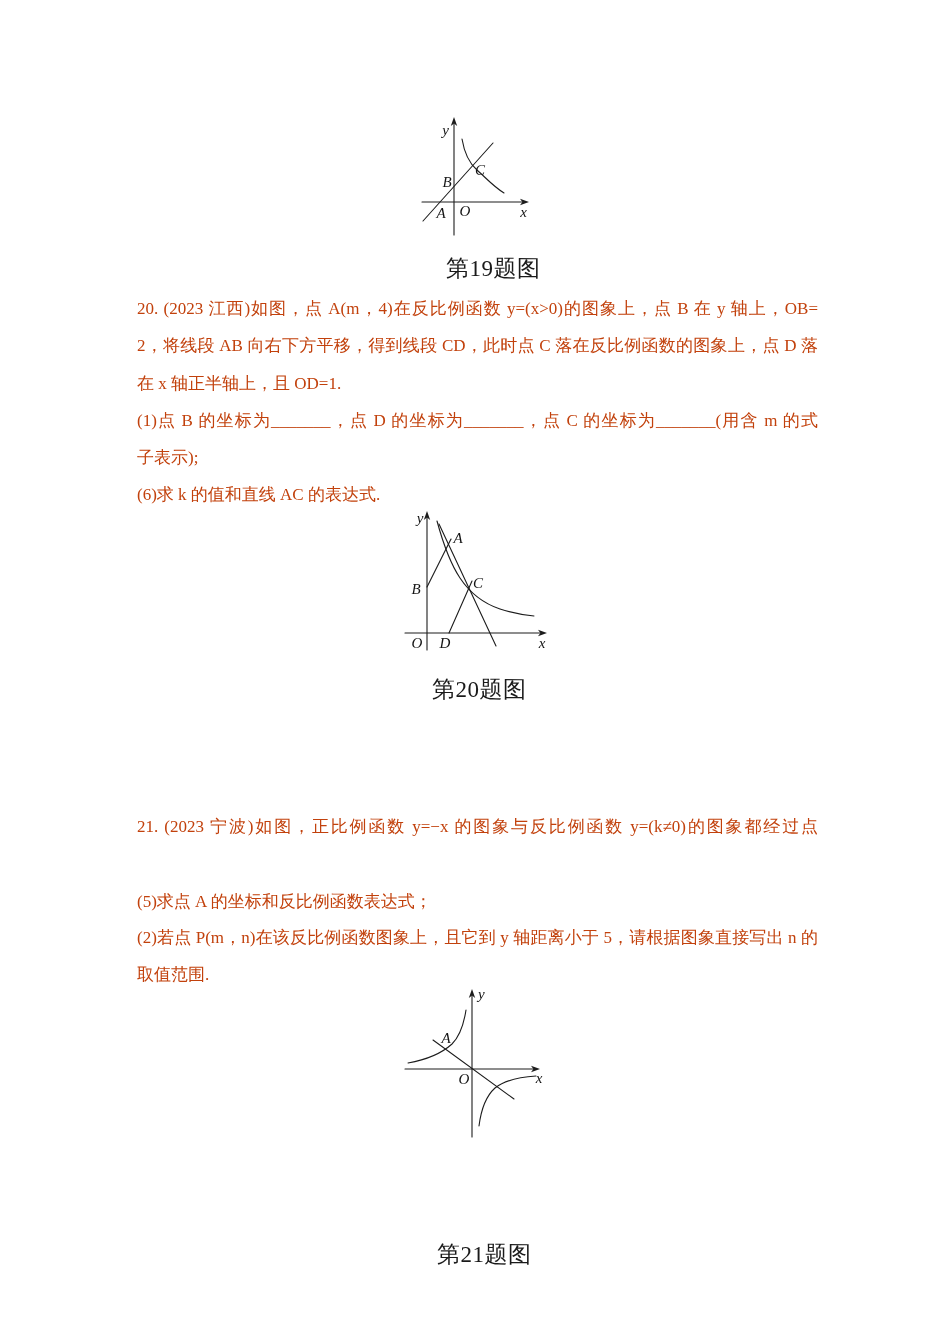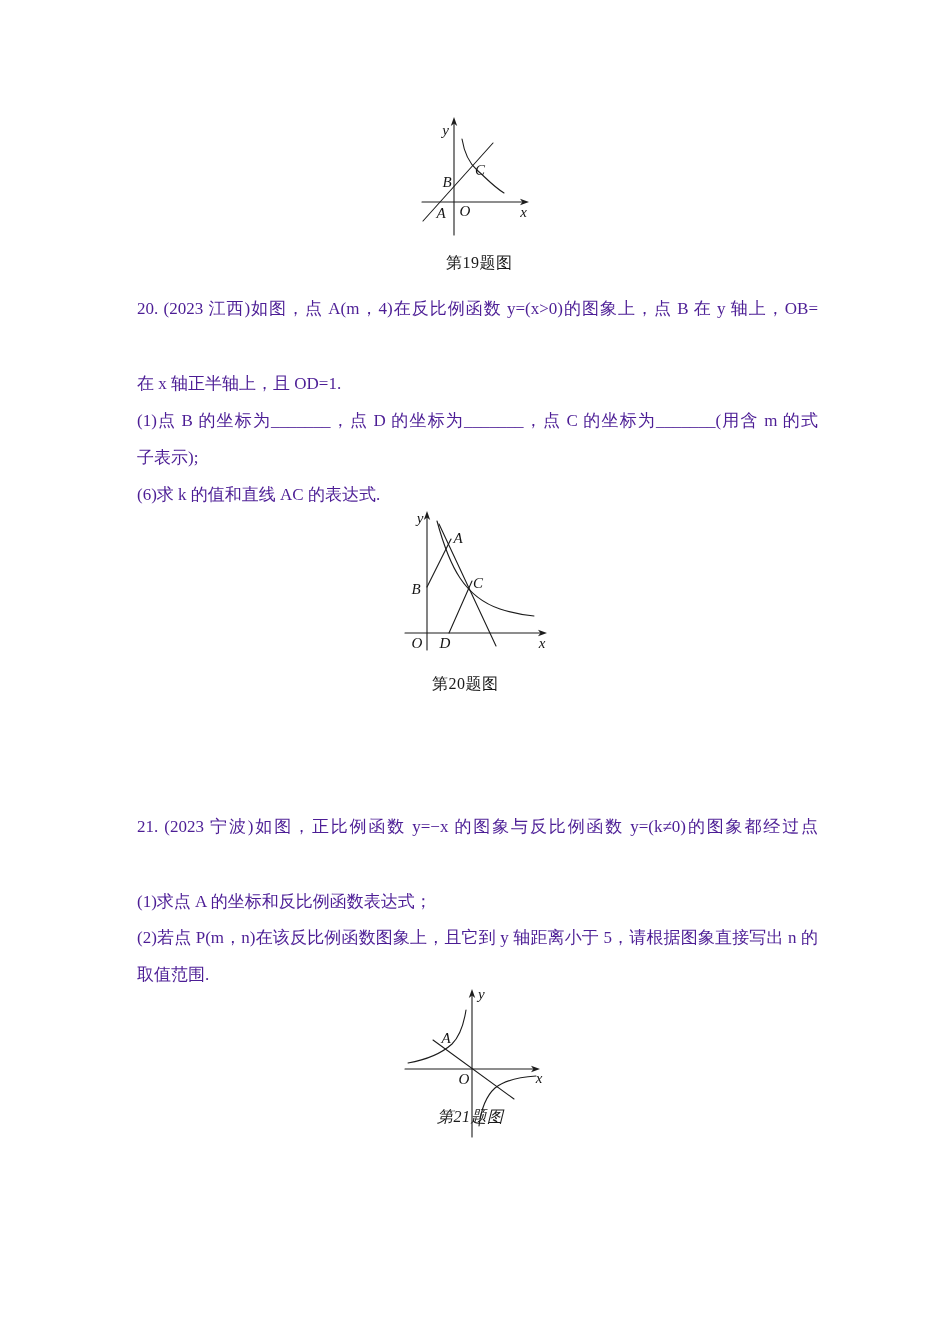--- a/index.html
+++ b/index.html
@@ -5,25 +5,25 @@
   * { margin:0; padding:0; box-sizing:border-box; }
   html,body { background:#ffffff; }
   .page {
     position:relative; width:950px; height:1344px; margin:0 auto;
     background:#ffffff; color:#1a1a1a; overflow:hidden;
     font-family:"Liberation Serif","DejaVu Serif",serif;
   }
   .tline {
     position:absolute; left:137px; width:681px;
     font-size:17px; line-height:23px; white-space:nowrap;
-    color:#4c1d95;
+    color:#c2410c;
   }
   .jl { white-space:normal; text-align:justify; text-align-last:justify; }
   .caption {
-    position:absolute; font-size:16px; color:#1a1a1a; letter-spacing:0.5px;
+    position:absolute; font-size:23px; color:#1a1a1a; letter-spacing:0.5px;
   }
   .fig { position:absolute; overflow:visible; }
   .fig .stroke { fill:none; stroke:#1c1c1c; stroke-width:1.1; stroke-linecap:round; }
   .fig .arrow { fill:#1c1c1c; stroke:none; }
   .fig text {
     font-family:"Liberation Serif","DejaVu Serif",serif;
     font-style:italic; font-size:15px; fill:#141414;
   }
 </style>
 </head>
@@ -41,20 +41,21 @@
     <text x="44" y="22" text-anchor="end">y</text>
     <text x="122" y="104" text-anchor="end">x</text>
     <text x="60" y="103" text-anchor="middle">O</text>
     <text x="36" y="105" text-anchor="middle">A</text>
     <text x="42" y="74" text-anchor="middle">B</text>
     <text x="75" y="62" text-anchor="middle">C</text>
   </svg>
   <div class="caption" style="left:446px; top:253px;">第19题图</div>
 
   <div class="tline jl" style="top:297px;">20. (2023 江西)如图，点 A(m，4)在反比例函数 y=(x&gt;0)的图象上，点 B 在 y 轴上，OB=</div>
+  <div class="tline jl" style="top:334px;">2，将线段 AB 向右下方平移，得到线段 CD，此时点 C 落在反比例函数的图象上，点 D 落</div>
   <div class="tline" style="top:372px;">在 x 轴正半轴上，且 OD=1.</div>
   <div class="tline jl" style="top:409px;">(1)点 B 的坐标为_______，点 D 的坐标为_______，点 C 的坐标为_______(用含 m 的式</div>
   <div class="tline" style="top:446px;">子表示);</div>
   <div class="tline" style="top:483px;">(6)求 k 的值和直线 AC 的表达式.</div>
 
   <svg class="fig" style="left:400px; top:505px;" width="155" height="150" viewBox="0 0 155 150">
     <line class="stroke" x1="27" y1="12" x2="27" y2="145"></line>
     <path class="arrow" d="M27 6 L23.8 15 L27 12.6 L30.2 15 Z"></path>
     <line class="stroke" x1="5" y1="128" x2="142" y2="128"></line>
     <path class="arrow" d="M147 128 L138 124.8 L140.4 128 L138 131.2 Z"></path>
@@ -66,32 +67,32 @@
     <text x="142" y="143" text-anchor="middle">x</text>
     <text x="17" y="143" text-anchor="middle">O</text>
     <text x="45" y="143" text-anchor="middle">D</text>
     <text x="16" y="89" text-anchor="middle">B</text>
     <text x="58" y="38" text-anchor="middle">A</text>
     <text x="78" y="83" text-anchor="middle">C</text>
   </svg>
   <div class="caption" style="left:432px; top:674px;">第20题图</div>
 
   <div class="tline jl" style="top:815px;">21. (2023 宁波)如图，正比例函数 y=−x 的图象与反比例函数 y=(k≠0)的图象都经过点</div>
-  <div class="tline" style="top:890px;">(1)求点 A 的坐标和反比例函数表达式；</div>
+  <div class="tline" style="top:890px;">(5)求点 A 的坐标和反比例函数表达式；</div>
   <div class="tline jl" style="top:926px;">(2)若点 P(m，n)在该反比例函数图象上，且它到 y 轴距离小于 5，请根据图象直接写出 n 的</div>
   <div class="tline" style="top:963px;">取值范围.</div>
 
   <svg class="fig" style="left:400px; top:985px;" width="150" height="155" viewBox="0 0 150 155">
     <line class="stroke" x1="72" y1="10" x2="72" y2="152"></line>
     <path class="arrow" d="M72 4 L68.8 13 L72 10.6 L75.2 13 Z"></path>
     <line class="stroke" x1="5" y1="84" x2="135" y2="84"></line>
     <path class="arrow" d="M140 84 L131 80.8 L133.4 84 L131 87.2 Z"></path>
     <line class="stroke" x1="33" y1="55" x2="114" y2="114"></line>
     <path class="stroke" d="M8 78 C25 75 42 68 52 59 C61 50 64 38 66 25"></path>
     <path class="stroke" d="M79 141 C81 125 85 112 95 103 C105 95 120 92 136 91"></path>
     <text x="78" y="14" text-anchor="start">y</text>
     <text x="139" y="98" text-anchor="middle">x</text>
     <text x="64" y="99" text-anchor="middle">O</text>
     <text x="46" y="58" text-anchor="middle">A</text>
   </svg>
-  <div class="caption" style="left:437px; top:1107px;font-style:italic;">第21题图</div>
+  <div class="caption" style="left:437px; top:1239px;">第21题图</div>
 
 </div>
 
 </body></html>

